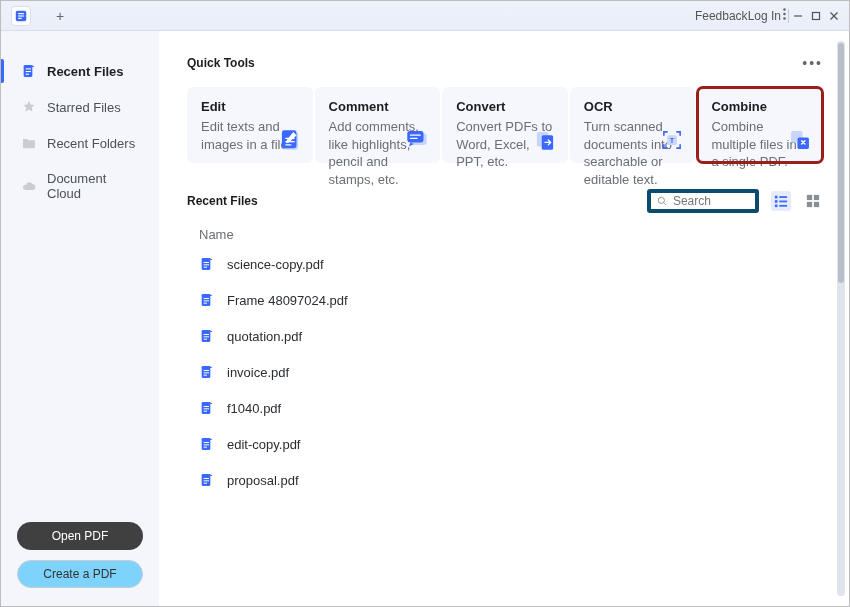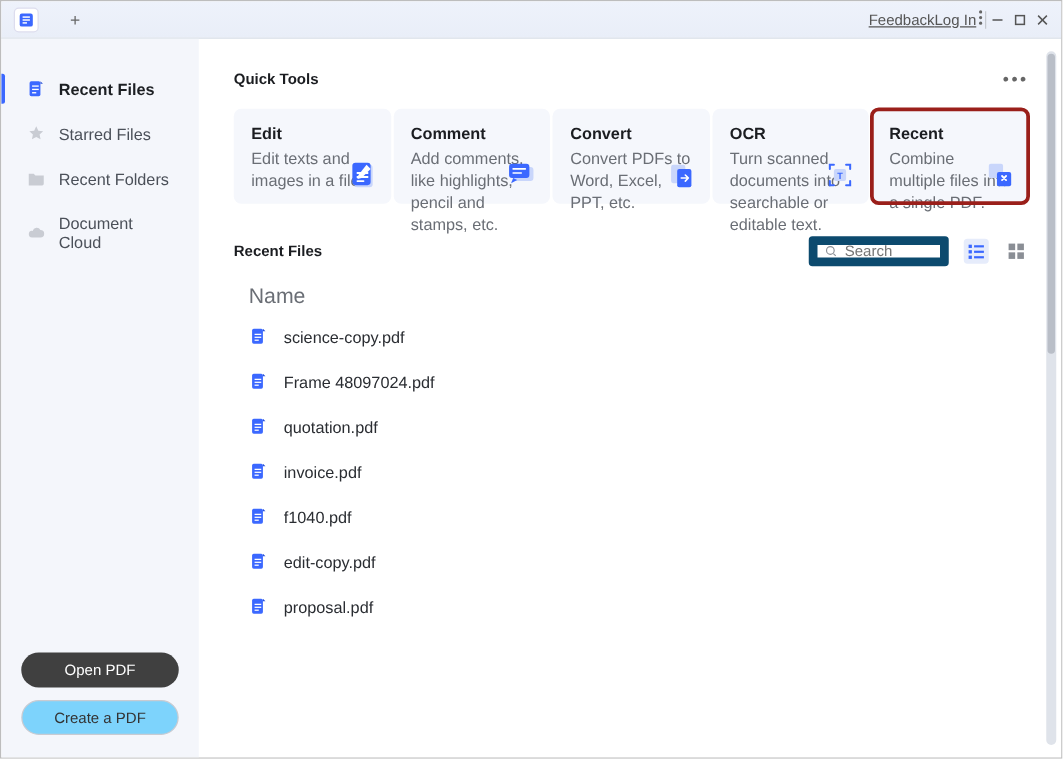--- a/index.html
+++ b/index.html
@@ -5,21 +5,21 @@
   * { box-sizing: border-box; margin: 0; padding: 0; }
   html, body { width: 850px; height: 607px; font-family: -apple-system, BlinkMacSystemFont, "Segoe UI", Arial, sans-serif; background: #fff; color: #333; }
   .app { width: 850px; height: 607px; border: 1px solid #bdbdbd; background: #fff; display: flex; flex-direction: column; overflow: hidden; }
 
   
   .titlebar { height: 30px; background: linear-gradient(#eef2fb,#e9eef8); display: flex; align-items: center; justify-content: space-between; padding: 0 6px; border-bottom: 1px solid #d8dee8; }
   .titlebar-left { display: flex; align-items: center; gap: 8px; }
   .app-logo { width: 20px; height: 20px; background:#fff; border:1px solid #dde; border-radius:4px; display:flex; align-items:center; justify-content:center; margin-left:4px; }
   .app-logo svg { width:14px; height:14px; }
   .new-tab { width:14px; height:14px; color:#666; display:flex; align-items:center; justify-content:center; font-size:14px; font-weight:400; cursor:pointer; margin-left:14px; }
-  .titlebar-right { display:flex; align-items:center; color:#555; font-size:12px;text-decoration:underline; }
+  .titlebar-right { display:flex; align-items:center; color:#555; font-size:12px; }
   .titlebar-link { cursor:pointer; }
   .titlebar-divider { width:1px; height:14px; background:#c5c9d0; }
   .kebab { cursor:pointer; padding:0 2px; }
   .kebab svg { width:3px; height:12px; }
   .win-btn { width:18px; height:18px; display:flex; align-items:center; justify-content:center; cursor:pointer; }
   .win-btn svg { width:10px; height:10px; stroke:#555; stroke-width:1.2; fill:none; }
 
   
   .body { flex:1; display:flex; min-height:0;border-radius:31px; }
   .sidebar { width:158px; background:#f4f6fb; display:flex; flex-direction:column; padding-top:22px; }
@@ -46,28 +46,28 @@
   .tools-grid { display:grid; grid-template-columns: repeat(5, 1fr); gap:2px; margin-bottom:26px; }
   .tool-card { background:#f5f7fc; border-radius:6px; padding:12px 12px 10px 14px; height:76px; position:relative; cursor:pointer; }
   .tool-card.highlight { outline:3px solid #9a1f1a; outline-offset:-2px; }
   .tool-title { font-size:13px; font-weight:700; color:#1b1d21; margin-bottom:4px; }
   .tool-desc { font-size:13px; color:#6a6e75; line-height:1.35; max-width:150px; }
   .tool-icon { position:absolute; right:10px; bottom:10px; width:26px; height:26px; display:flex; align-items:center; justify-content:center; }
   .tool-icon svg { width:26px; height:26px; }
 
   .recent-head { display:flex; align-items:center; justify-content:space-between; margin-bottom:8px; }
   .recent-controls { display:flex; align-items:center; gap:12px; }
-  .search-box { width:112px; height:24px; border:7px solid #0c4a6e; border-radius:3px; display:flex; align-items:center; gap:6px; padding:0 6px; color:#8a8e95; font-size:12px; }
+  .search-box { width:112px; height:24px; border:4px solid #0c4a6e; border-radius:3px; display:flex; align-items:center; gap:6px; padding:0 6px; color:#8a8e95; font-size:12px; }
   .search-box input { border:none; outline:none; width:100%; font-size:12px; color:#333; background:transparent; }
   .search-box svg { width:12px; height:12px; stroke:#8a8e95; }
   .view-btn { width:20px; height:20px; display:flex; align-items:center; justify-content:center; cursor:pointer; border-radius:3px; }
   .view-btn.active { background:#e6ecfb; }
   .view-btn svg { width:14px; height:14px; }
 
-  .column-head { font-size:17px; color:#6a6e75; padding:6px 0 4px 12px; }
+  .column-head { font-size:13px; color:#6a6e75; padding:6px 0 4px 12px; }
   .file-row { display:flex; align-items:center; gap:12px; padding:10px 0 10px 12px; font-size:13px; color:#2a2d32; cursor:pointer; }
   .file-icon { width:16px; height:16px; display:flex; align-items:center; justify-content:center; }
   .file-icon svg { width:16px; height:16px; }
 </style>
 </head>
 <body>
 
 <div class="app">
 
   <div class="titlebar">
@@ -220,21 +220,21 @@
           <div class="tool-icon">
             <svg viewBox="0 0 32 32">
                 <path d="M6 10V6h4M26 10V6h-4M6 22v4h4M26 22v4h-4" stroke="#3b68ff" stroke-width="2" fill="none" stroke-linecap="round"></path>
                 <rect x="10" y="10" width="12" height="12" rx="2" fill="#c9d6fb"></rect>
                 <text x="16" y="20" text-anchor="middle" font-size="9" font-weight="700" fill="#3b68ff">T</text>
               </svg>
           </div>
         </div>
 
         <div class="tool-card highlight">
-          <div class="tool-title">Recent</div>
+          <div class="tool-title">Combine</div>
           <div class="tool-desc">Combine multiple files into a single PDF.</div>
           <div class="tool-icon">
             <svg viewBox="0 0 32 32">
                 <rect x="5" y="5" width="14" height="14" rx="2" fill="#c9d6fb"></rect>
                 <rect x="13" y="13" width="14" height="14" rx="2" fill="#3b68ff"></rect>
                 <path d="M18 17l4 4m0-4l-4 4" stroke="#fff" stroke-width="1.8" stroke-linecap="round"></path>
               </svg>
           </div>
         </div>
 

